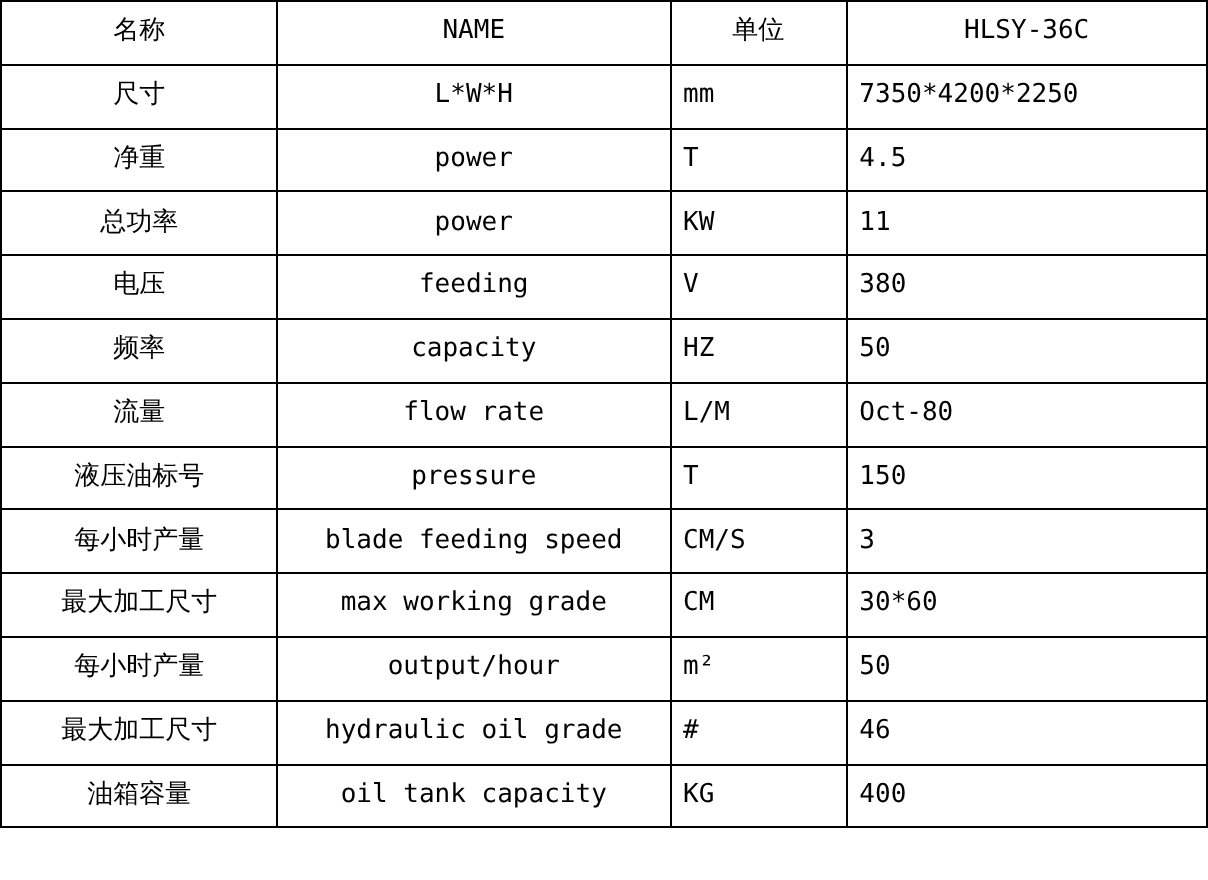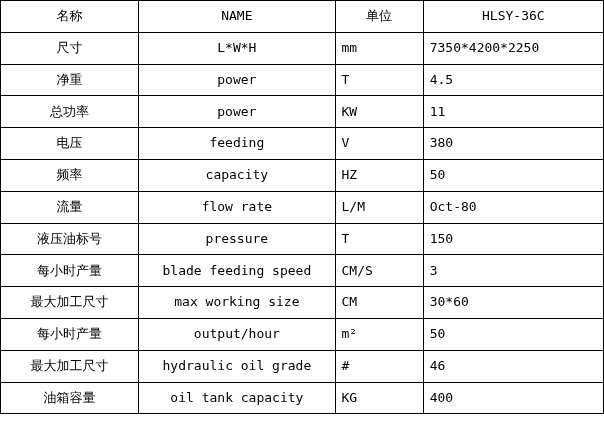--- a/index.html
+++ b/index.html
@@ -121,21 +121,21 @@
       <td class="ctr">150</td>
     </tr>
     <tr>
       <td class="cn">每小时产量</td>
       <td class="en">blade feeding speed</td>
       <td class="ctr">CM/S</td>
       <td class="ctr">3</td>
     </tr>
     <tr>
       <td class="cn">最大加工尺寸</td>
-      <td class="en">max working size</td>
+      <td class="en">max working grade</td>
       <td class="ctr">CM</td>
       <td class="ctr">30*60</td>
     </tr>
     <tr>
       <td class="cn">每小时产量</td>
       <td class="en">output/hour</td>
       <td class="ctr">m²</td>
       <td class="ctr">50</td>
     </tr>
     <tr>

